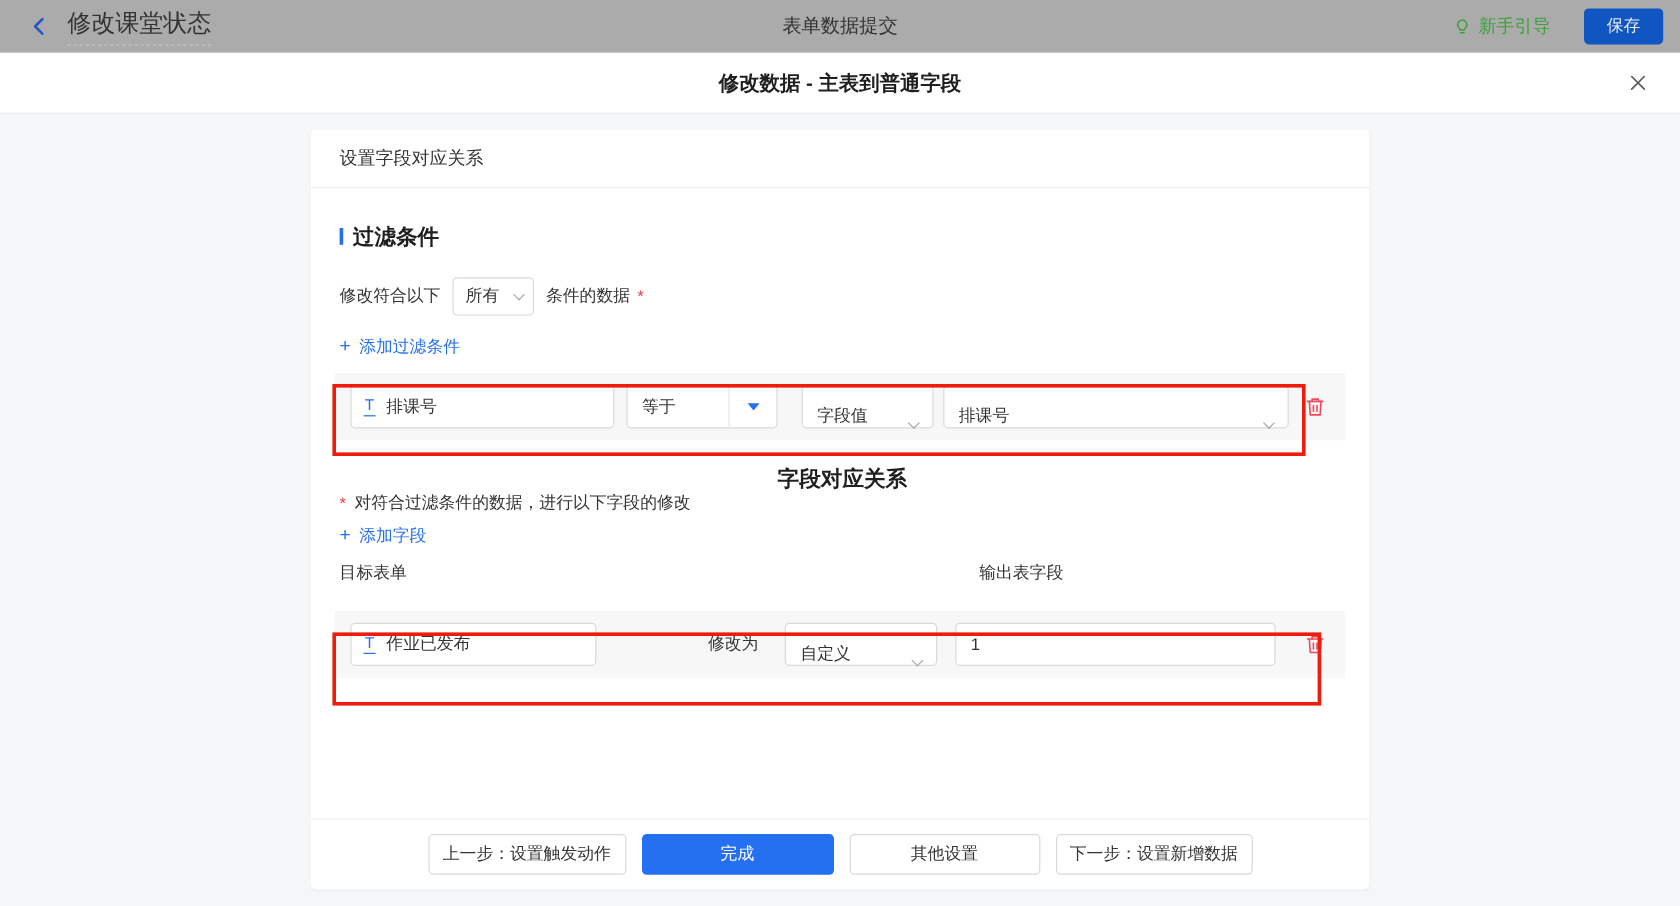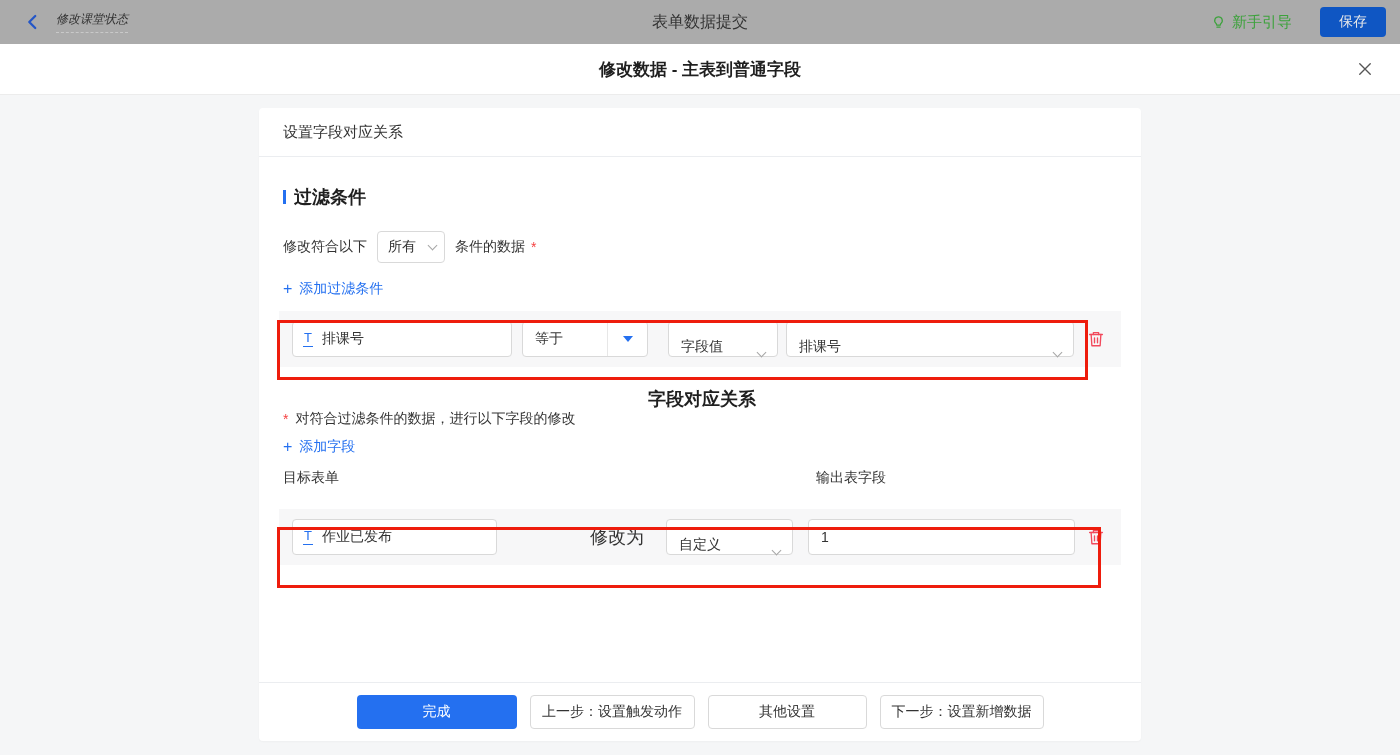--- a/index.html
+++ b/index.html
@@ -3,21 +3,21 @@
 <meta charset="utf-8">
 <style>
   * { margin:0; padding:0; box-sizing:border-box; }
   body { font-family:"Liberation Sans", sans-serif; }
   .page { position:relative; width:1400px; height:755px; background:#f5f6f7; overflow:hidden; }
 
   
   .topbar { height:44px; background:#ababab; display:flex; align-items:center; padding:0 14px 0 24px; position:relative; }
   .topbar-left { display:flex; align-items:center; gap:14px; z-index:2; }
   .back-btn { display:flex; align-items:center; cursor:pointer; }
-  .topbar-title { font-size:12px; color:#333; border-bottom:1px dashed #c9c9c9; padding-bottom:4px;font-style:italic; }
+  .topbar-title { font-size:20px; color:#333; border-bottom:1px dashed #c9c9c9; padding-bottom:4px; }
   .topbar-center { position:absolute; left:0; right:0; text-align:center; font-size:16px; color:#333; }
   .topbar-right { margin-left:auto; display:flex; gap:28px; z-index:2; }
   .guide { display:flex; align-items:center; gap:6px; color:#3da23c; font-size:15px; cursor:pointer; }
   .save-btn { width:66px; height:30px; background:#0f56c3; color:#e9e9e9; border:none; border-radius:4px; font-size:14px; cursor:pointer; }
 
   
   .modal-header { height:51px; background:#fff; border-bottom:1px solid #ececec; display:flex; align-items:center; justify-content:center; position:relative; }
   .modal-title { font-size:17px; font-weight:700; color:#1f1f1f; }
   .close-btn { position:absolute; right:26px; top:16px; cursor:pointer; line-height:0; }
 
@@ -58,21 +58,21 @@
   .chev { display:inline-block; width:7px; height:7px; border-right:1.4px solid #a6a6a6; border-bottom:1.4px solid #a6a6a6; transform:rotate(45deg); margin-top:-3px; flex:none; }
 
   .trash { margin-left:auto; line-height:0; cursor:pointer; }
 
   .desc-row { display:flex; align-items:center; margin:14px 0 0 4px; font-size:14px; color:#333; height:20px; margin-top:14px; }
   .desc-req { color:#f53f3f; margin-right:7px; }
 
   .col-headers { display:flex; margin:12px 0 0 4px; font-size:14px; color:#333; height:20px; }
   .col-target { width:533px; }
 
-  .mod-label { font-size:18px; color:#333; margin-left:93px; flex:none; }
+  .mod-label { font-size:14px; color:#333; margin-left:93px; flex:none; }
   .custom-input { width:267px; height:36px; border:1px solid #d9d9d9; border-radius:4px; padding:0 12px; font-size:14px; color:#333; margin-left:15px; background:#fff; outline:none; }
 
   .map-row { margin-top:20px; }
 
   
   .card-footer { flex:none; height:59px; border-top:1px solid #ebedf0; display:flex; align-items:center; justify-content:center; gap:13px; }
   .btn { height:34px; border-radius:4px; font-size:14px; cursor:pointer; font-family:inherit; }
   .btn-outline { background:#fff; border:1px solid #d9d9d9; color:#333; }
   .btn-prev { width:165px; }
   .btn-done { width:160px; background:#2470f0; border:none; color:#fff; }
@@ -216,22 +216,22 @@
                 <path d="M8.5 6V3.5h7V6"></path>
                 <path d="M5.5 6l1 15h11l1-15"></path>
                 <path d="M10 10.5v6.5M14 10.5v6.5"></path>
               </svg>
           </span>
         </div>
 
       </div>
 
       <div class="card-footer">
+        <button class="btn btn-outline btn-prev">上一步：设置触发动作</button>
         <button class="btn btn-done">完成</button>
-        <button class="btn btn-outline btn-prev">上一步：设置触发动作</button>
         <button class="btn btn-outline btn-other">其他设置</button>
         <button class="btn btn-outline btn-next">下一步：设置新增数据</button>
       </div>
 
     </div>
 
     <div class="annot annot-1"></div>
     <div class="annot annot-2"></div>
 
   </div>

